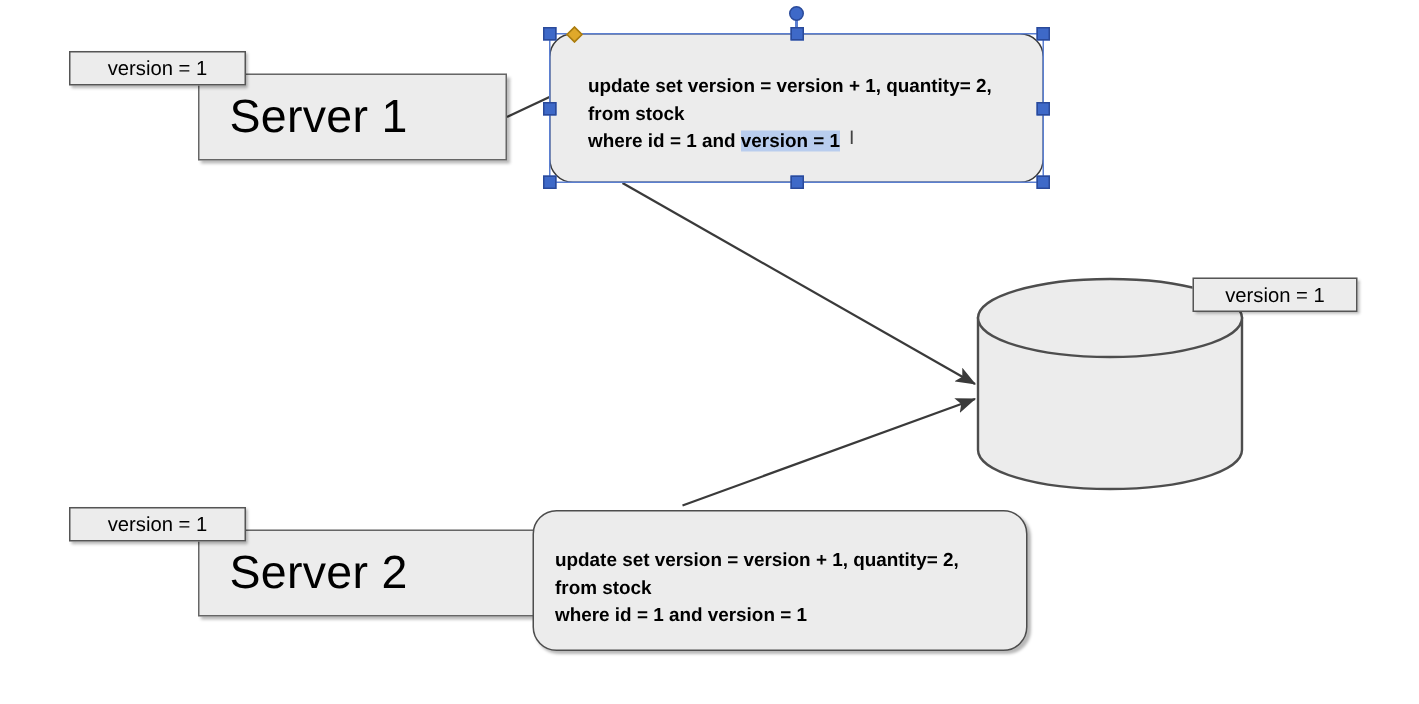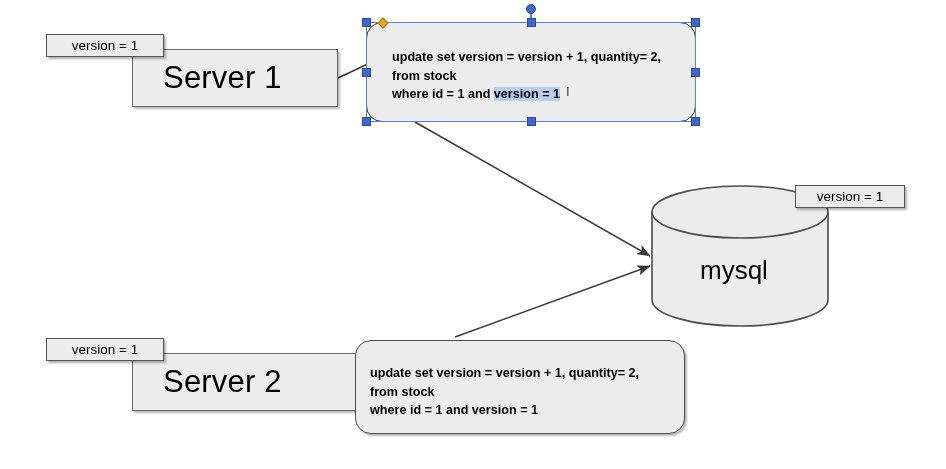--- a/index.html
+++ b/index.html
@@ -31,21 +31,21 @@
     border: 1.6px solid #666666;
     box-shadow: 2px 2px 2px rgba(0,0,0,0.28);
   }
   .server-box {
     display: flex;
     align-items: center;
   }
   .server-label {
     font-size: 31px;
     color: #000000;
-    padding-left: 30px;
+    padding-left: 20px;
     letter-spacing: 0.2px;
     white-space: nowrap;
   }
 
   
   .tag-box {
     position: absolute;
     box-sizing: border-box;
     background: #ececec;
     border: 1.6px solid #555555;
@@ -171,21 +171,20 @@
     <path d="M455,337 L650,266" fill="none" stroke="#3a3a3a" stroke-width="1.5" marker-end="url(#arrowhead)"></path>
 
     <path d="M762,188 L796,196" fill="none" stroke="#3a3a3a" stroke-width="1.4"></path>
 
     <g class="cylinder">
       <path d="M652,212 L652,300 A88,26 0 0 0 828,300 L828,212 Z" fill="#ececec" stroke="#4d4d4d" stroke-width="1.6"></path>
       <ellipse cx="740" cy="212" rx="88" ry="26" fill="#ececec" stroke="#4d4d4d" stroke-width="1.6"></ellipse>
     </g>
   </svg>
 
-  <div class="cyl-label" style="left:700px; top:255px;">mysql</div>
 
   <div class="node server-box" style="left:132px; top:49px; width:206px; height:58px;">
     <span class="server-label">Server 1</span>
   </div>
   <div class="tag-box" style="left:46px; top:34px; width:118px; height:23px;">
     <span class="tag-label">version = 1</span>
   </div>
 
   <div class="node server-box" style="left:132px; top:353px; width:240px; height:58px;">
     <span class="server-label">Server 2</span>

